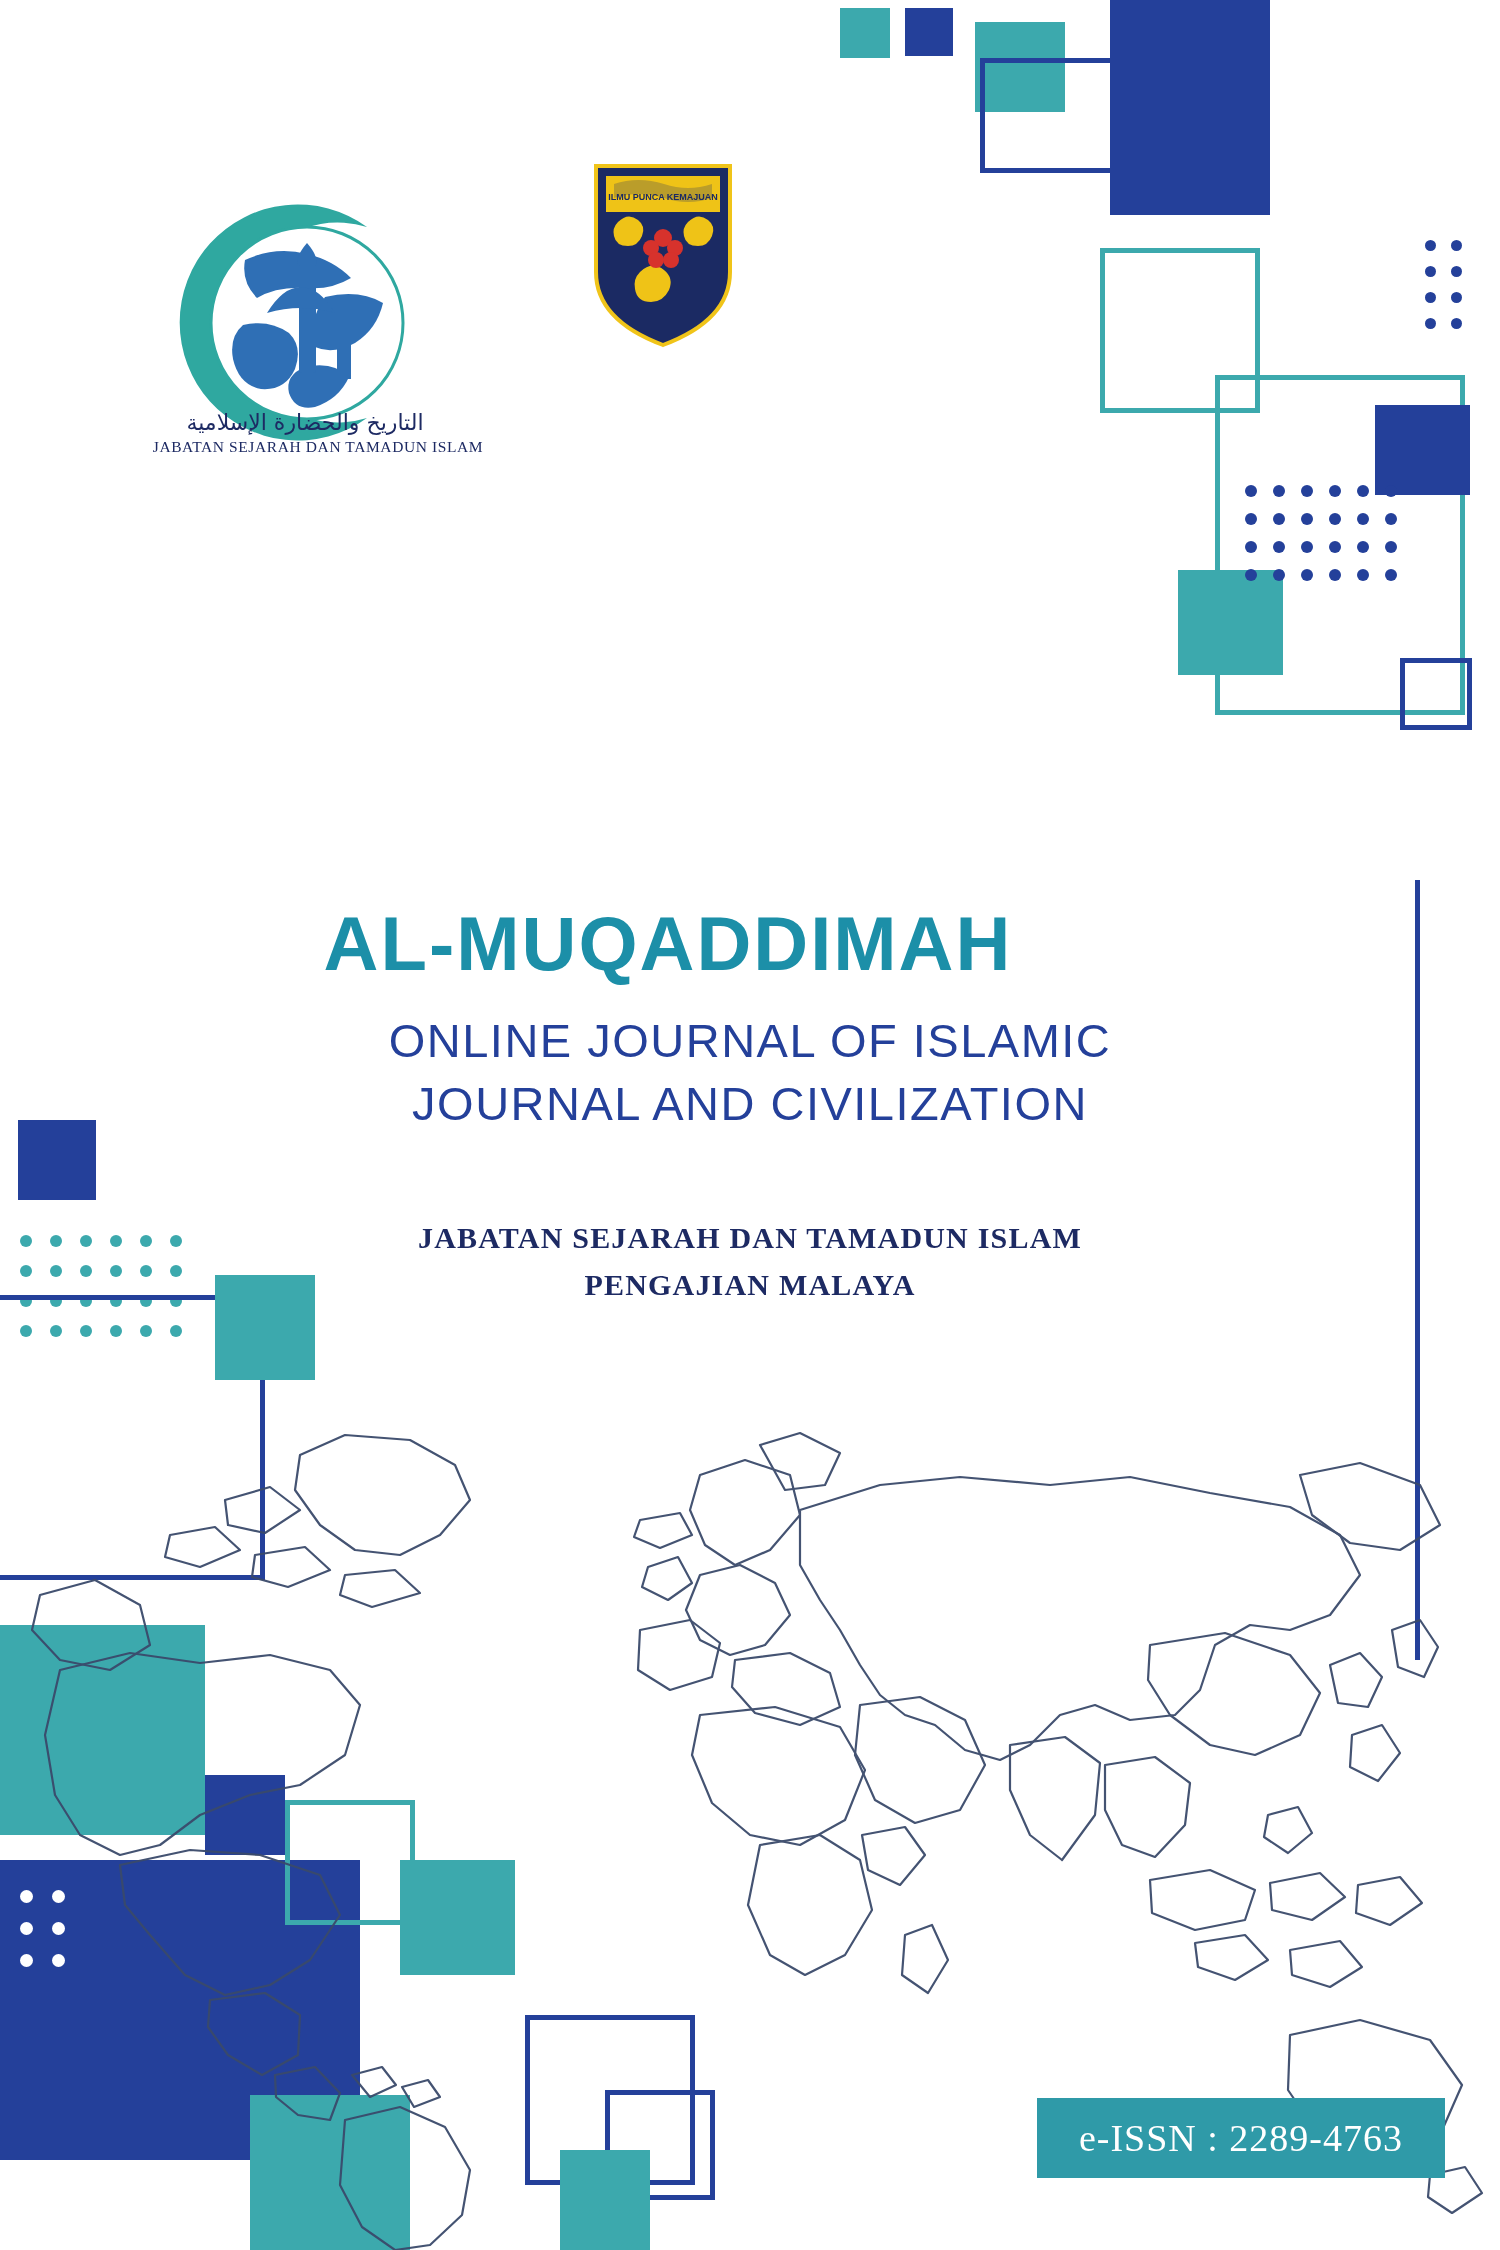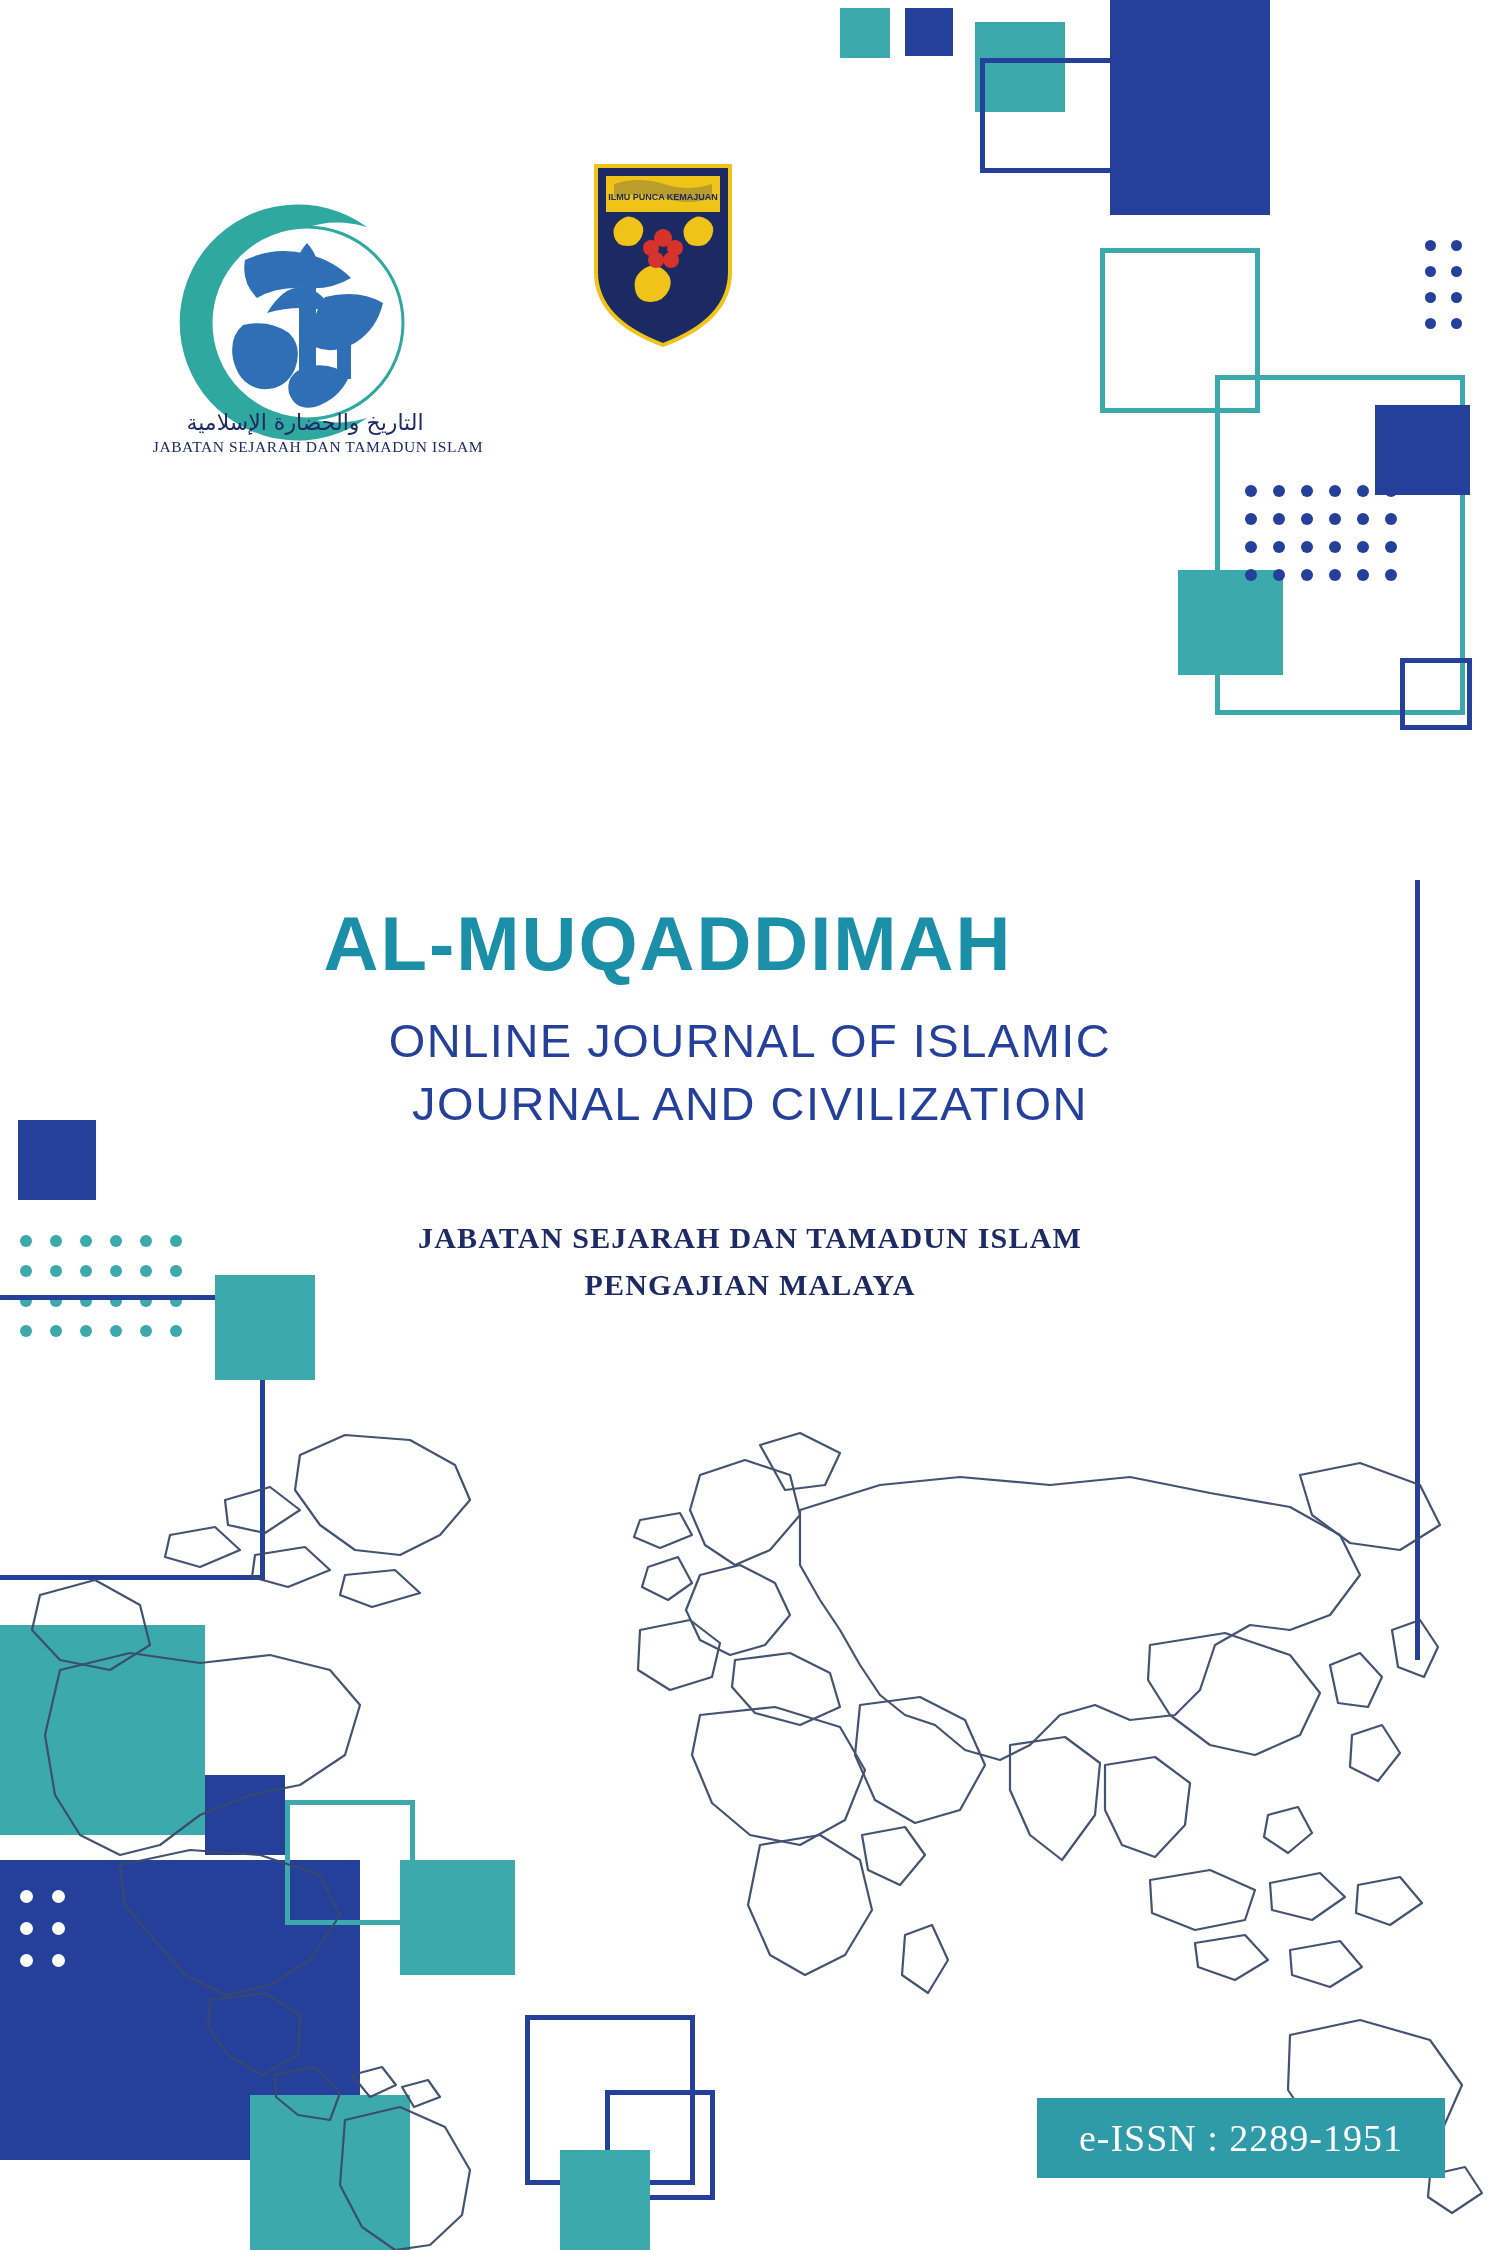--- a/index.html
+++ b/index.html
@@ -333,15 +333,15 @@
   <div class="main-title">AL-MUQADDIMAH</div>
   <div class="subtitle">
     <div>ONLINE JOURNAL OF ISLAMIC</div>
     <div>JOURNAL AND CIVILIZATION</div>
   </div>
   <div class="affiliation">
     <div>JABATAN SEJARAH DAN TAMADUN ISLAM</div>
     <div>PENGAJIAN MALAYA</div>
   </div>
 
-  <div class="issn">e-ISSN : 2289-1951</div>
+  <div class="issn">e-ISSN : 2289-4763</div>
 
 </div>
 
 </body></html>

